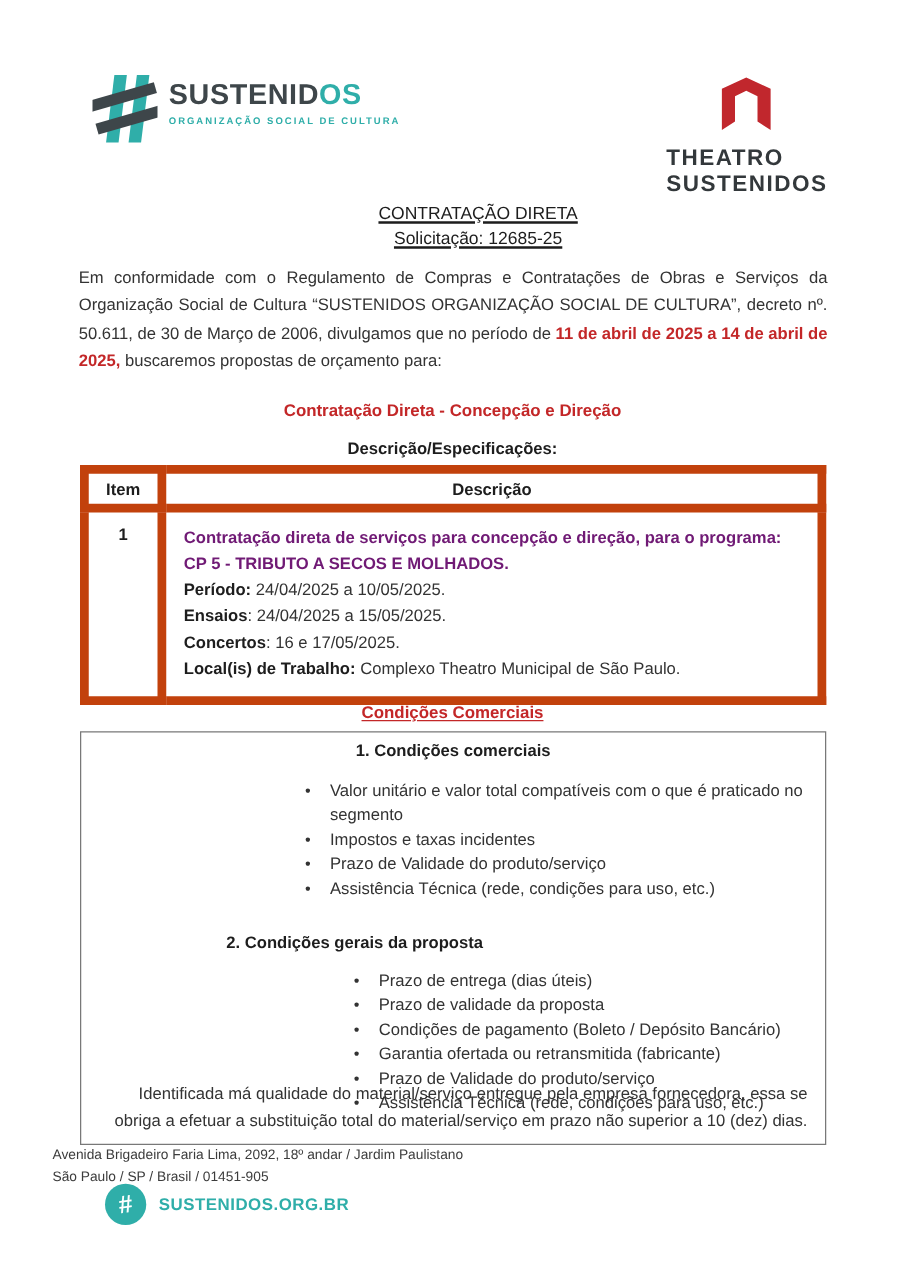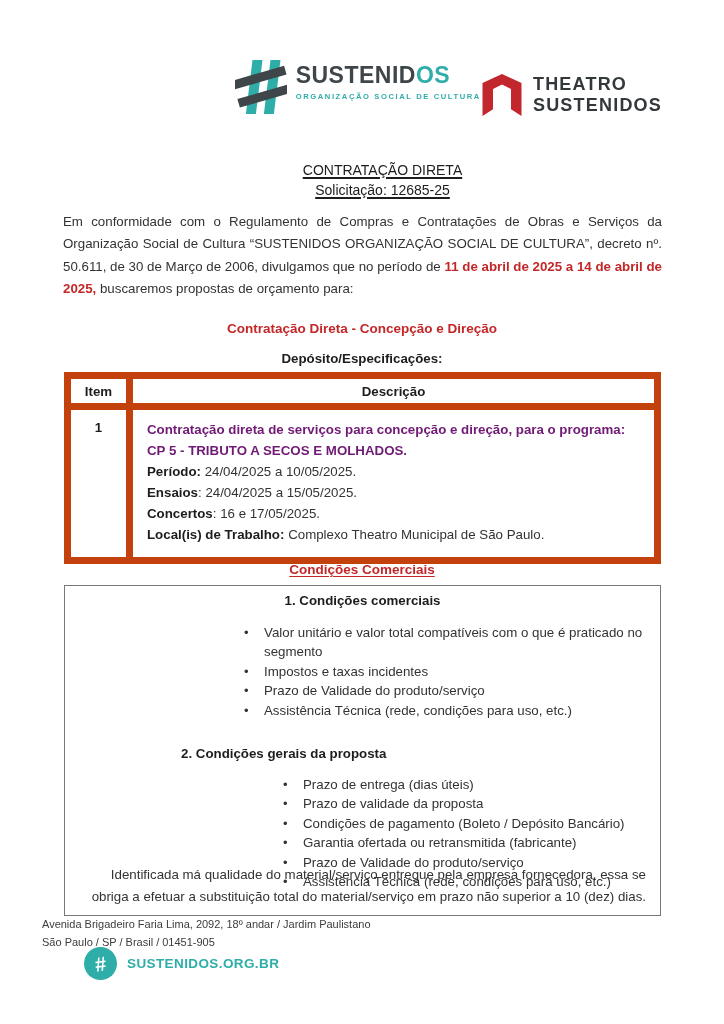--- a/index.html
+++ b/index.html
@@ -1,27 +1,27 @@
 <!DOCTYPE html>
 <html><head>
 <meta charset="utf-8">
 <style>
   * { margin:0; padding:0; box-sizing:border-box; }
   html,body { background:#ffffff; }
   body { font-family:"Liberation Sans", sans-serif; color:#2e2e2e; }
   .page { position:relative; width:724px; height:1024px; background:#ffffff; overflow:hidden; margin:0 auto; }
 
   
-  .header { position:absolute; top:56px; left:74px; right:62px; display:flex; justify-content:flex-end; align-items:flex-start; }
+  .header { position:absolute; top:56px; left:74px; right:62px; display:flex; justify-content:space-between; align-items:flex-start; }
   .sus-logo { display:flex; align-items:flex-start; gap:9px; }
   .sus-text { display:flex; flex-direction:column; margin-top:6px; }
   .sus-word { font-size:23px; font-weight:bold; letter-spacing:0.5px; color:#3e464a; line-height:26px; }
   .sus-word .os { color:#2faea9; }
   .sus-tagline { font-size:7.6px; font-weight:bold; letter-spacing:1.6px; color:#2faea9; margin-top:4px; }
-  .tm-logo { display:flex; align-items:center; gap:10px; margin-top:16px; }
+  .tm-logo { display:flex; align-items:center; gap:10px; margin-top:4px;flex-direction:column; }
   .tm-text { font-size:18px; font-weight:bold; letter-spacing:1.2px; color:#33383b; line-height:21px; }
 
   
   .title-block { position:absolute; top:160px; left:0; width:100%; text-align:center; }
   .title-line { font-size:14px; font-weight:normal; line-height:20px; text-decoration:underline; text-decoration-thickness:1.5px; text-underline-offset:2px; color:#1d1d1d;margin-left:41px; }
 
   
   .intro { position:absolute; top:211px; left:63px; width:599px; font-size:13.3px; line-height:22.4px; text-align:justify; color:#333333; }
   .red-bold { color:#c32728; font-weight:bold; }
 
@@ -93,21 +93,21 @@
   </div>
 
   <div class="title-block">
     <div class="title-line">CONTRATAÇÃO DIRETA</div>
     <div class="title-line">Solicitação: 12685-25</div>
   </div>
 
   <p class="intro"><span>Em conformidade com o Regulamento de Compras e Contratações de Obras e Serviços da Organização Social de Cultura “SUSTENIDOS ORGANIZAÇÃO SOCIAL DE CULTURA”, decreto nº. 50.611, de 30 de Março de 2006, divulgamos que no período de </span><span class="red-bold">11 de abril de 2025 a 14 de abril de 2025,</span><span> buscaremos propostas de orçamento para:</span></p>
 
   <div class="red-heading">Contratação Direta - Concepção e Direção</div>
-  <div class="spec-heading">Depósito/Especificações:</div>
+  <div class="spec-heading">Descrição/Especificações:</div>
 
   <table class="spec-table">
     <thead>
       <tr>
         <th class="col-item">Item</th>
         <th>Descrição</th>
       </tr>
     </thead>
     <tbody>
       <tr>

